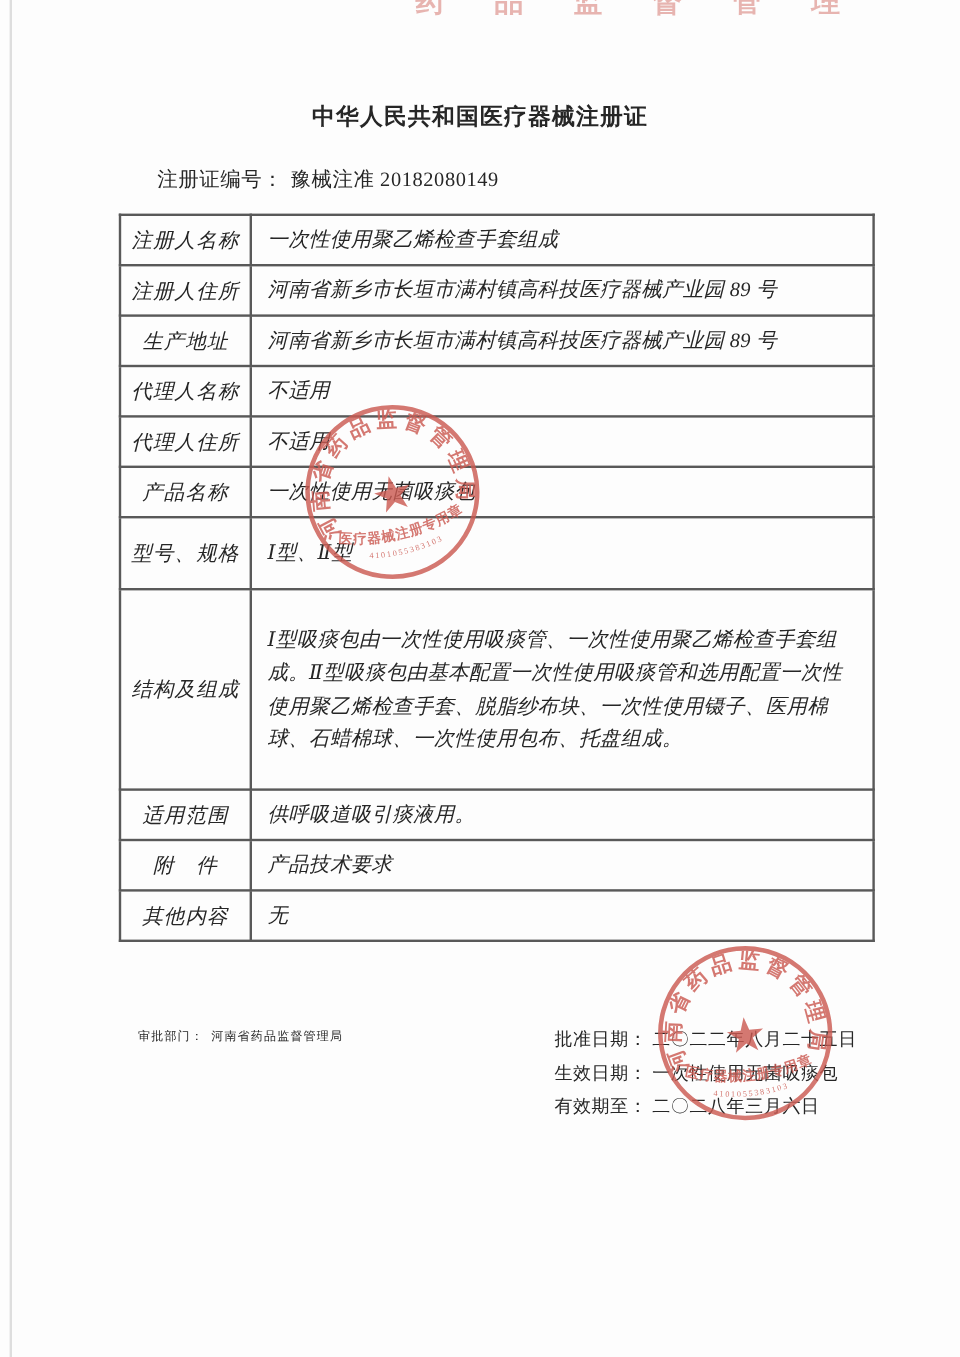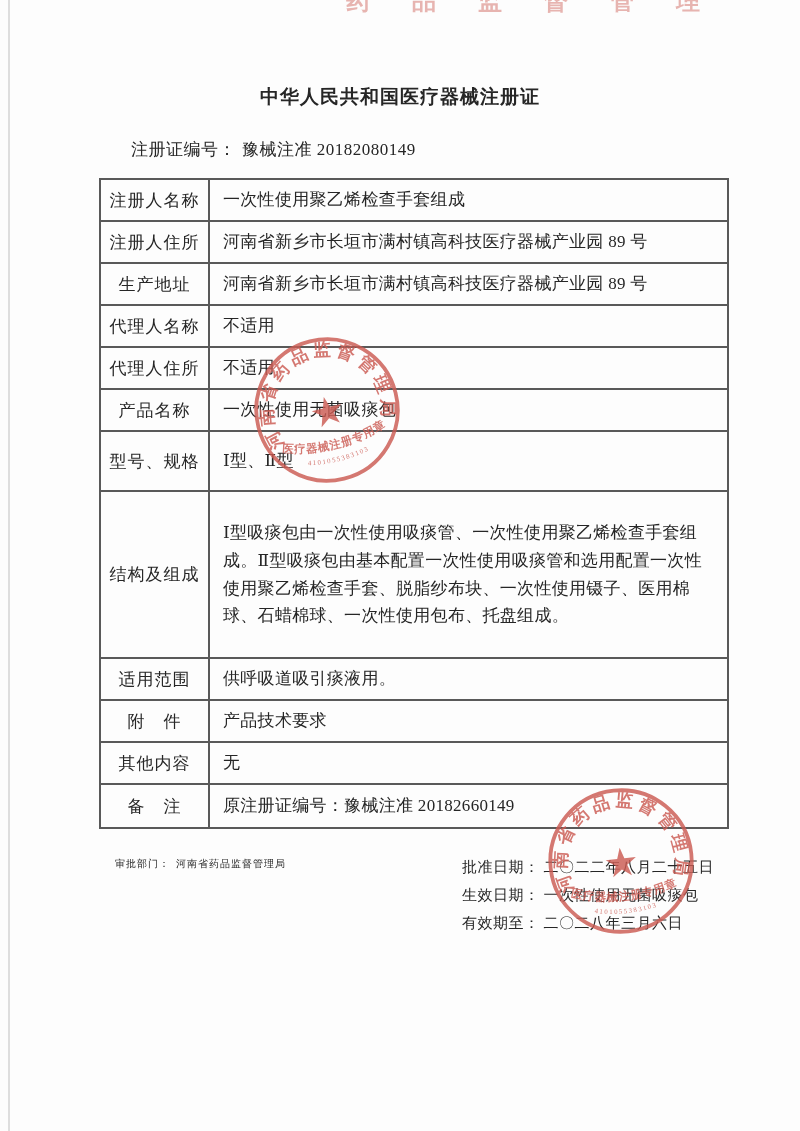--- a/index.html
+++ b/index.html
@@ -29,21 +29,21 @@
     position:absolute; left:115px; top:138px;
     font-size:17px; letter-spacing:0.5px; white-space:nowrap;margin-left:16px;
   }
   .cert-no-line .val { margin-left:6px; }
 
   table.cert-table {
     position:absolute; left:99px; top:178px; width:630px;
     border-collapse:collapse; table-layout:fixed;
   }
   .cert-table td {
-    border:2px solid #595959; font-size:17px; vertical-align:middle;
+    border:2px solid #595959; font-size:17px; vertical-align:middle;font-style:italic;
   }
   .cert-table td.label-cell {
     width:109px; text-align:center; letter-spacing:1px; padding:2px;
   }
   .cert-table td.value-cell {
     padding:6px 18px 6px 13px; line-height:1.62; letter-spacing:0.3px;
   }
   .cert-table tr { height:42px; }
   .cert-table tr:nth-child(7)  { height:60px; }
   .cert-table tr:nth-child(8)  { height:167px; }
@@ -134,24 +134,20 @@
       <td class="value-cell">供呼吸道吸引痰液用。</td>
     </tr>
         <tr>
       <td class="label-cell">附　件</td>
       <td class="value-cell">产品技术要求</td>
     </tr>
         <tr>
       <td class="label-cell">其他内容</td>
       <td class="value-cell">无</td>
     </tr>
-        <tr>
-      <td class="label-cell">备　注</td>
-      <td class="value-cell">原注册证编号：豫械注准 20182660149</td>
-    </tr>
       </tbody>
   </table>
 
   <div class="footer-dept">
     <span>审批部门：</span><span class="val">河南省药品监督管理局</span>
   </div>
 
   <div class="dates-block">
     <div class="date-line">
       <span>批准日期：</span><span class="val">二〇二二年八月二十五日</span>

